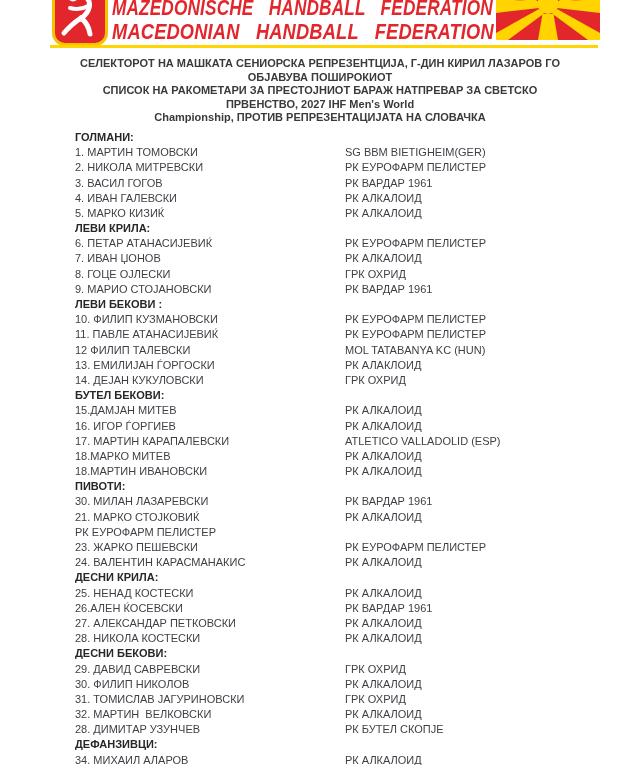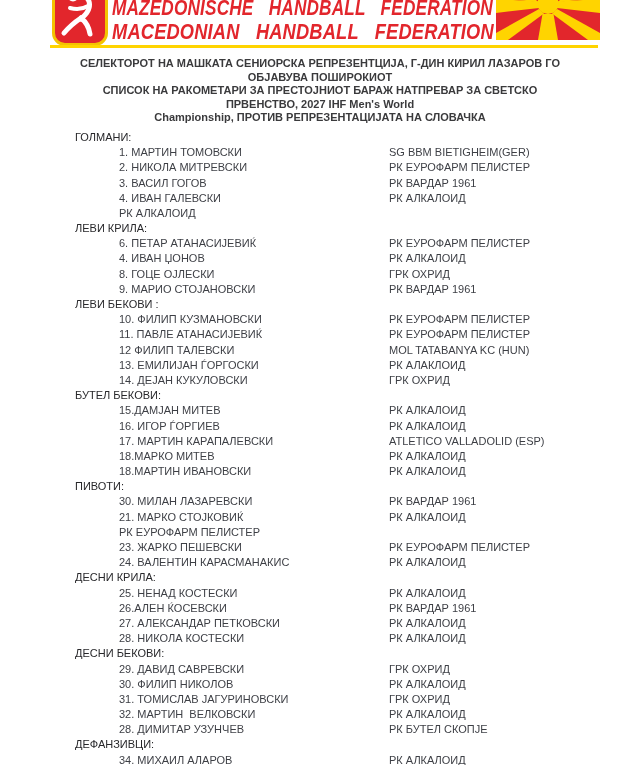--- a/index.html
+++ b/index.html
@@ -63,31 +63,30 @@
     padding:0 66px;
   }
   
   .roster{
     margin-top:5px;
     padding-left:75px;
     font-size:11px;
     color:var(--text);
   }
   .section-title{
-    font-weight:normal;
+    font-weight:bold;
     color:var(--heading);
     height:15.2px;
     line-height:15.2px;
     white-space:pre;
   }
   .row{
     display:flex;
     height:15.2px;
     line-height:15.2px;
-    margin-left:44px;
   }
   .row .name{width:270px;white-space:pre;}
   .row .club{white-space:pre;}
 </style>
 </head>
 <body>
 
 <div class="header">
   <div class="logo">
     <span>
@@ -143,29 +142,30 @@
     </div>
     <div class="row">
       <div class="name">3. ВАСИЛ ГОГОВ</div>
       <div class="club">РК ВАРДАР 1961</div>
     </div>
     <div class="row">
       <div class="name">4. ИВАН ГАЛЕВСКИ</div>
       <div class="club">РК АЛКАЛОИД</div>
     </div>
     <div class="row">
+      <div class="name">5. МАРКО КИЗИЌ</div>
       <div class="club">РК АЛКАЛОИД</div>
     </div>
     <div class="section-title">ЛЕВИ КРИЛА:</div>
     <div class="row">
       <div class="name">6. ПЕТАР АТАНАСИЈЕВИЌ</div>
       <div class="club">РК ЕУРОФАРМ ПЕЛИСТЕР</div>
     </div>
     <div class="row">
-      <div class="name">4. ИВАН ЏОНОВ</div>
+      <div class="name">7. ИВАН ЏОНОВ</div>
       <div class="club">РК АЛКАЛОИД</div>
     </div>
     <div class="row">
       <div class="name">8. ГОЦЕ ОЈЛЕСКИ</div>
       <div class="club">ГРК ОХРИД</div>
     </div>
     <div class="row">
       <div class="name">9. МАРИО СТОЈАНОВСКИ</div>
       <div class="club">РК ВАРДАР 1961</div>
     </div>

